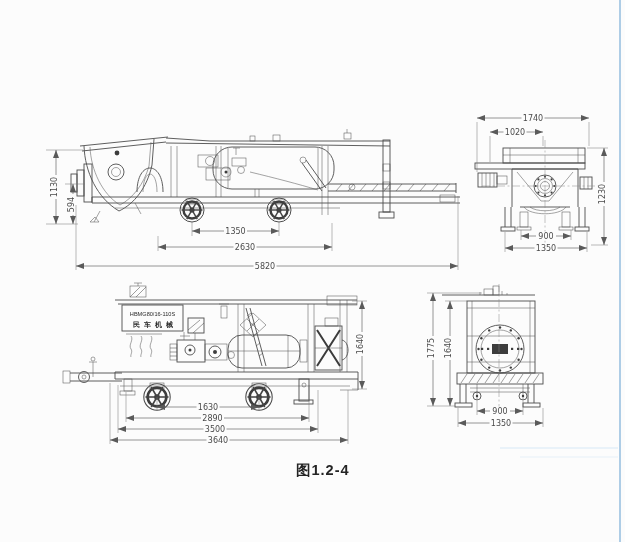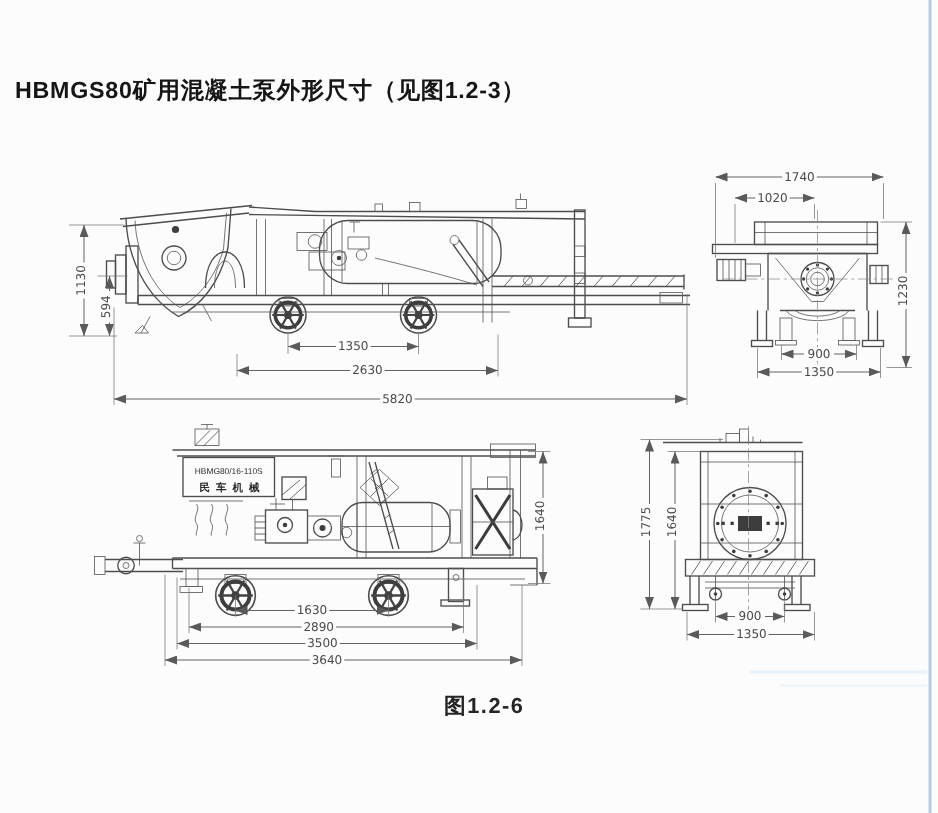--- a/index.html
+++ b/index.html
@@ -23,21 +23,20 @@
   .fillgray{fill:#3d3d3d;}
   .lblbg{fill:#fcfcfc;}
   text.dt{font-family:"DejaVu Sans",sans-serif;font-size:8px;fill:#4a4a4a;}
   text.plate{fill:#2a2a2a;font-family:"Liberation Sans",sans-serif;}
 </style>
 </head>
 <body>
 
 <div id="page">
 
-  <div class="title">HBMGS80矿用混凝土泵外形尺寸（见图1.2-3）</div>
 
   <svg width="625" height="542" viewBox="0 0 625 542">
     <defs>
       <marker id="arr" markerUnits="userSpaceOnUse" markerWidth="8" markerHeight="6" refX="8" refY="3" orient="auto-start-reverse">
         <path d="M0,0 L8,3 L0,6 Z" fill="#5a5a5a"></path>
       </marker>
       <g id="whl">
         <circle r="12" fill="none" stroke="#4d4d4d" stroke-width="1"></circle>
         <circle r="8.5" fill="none" stroke="#3d3d3d" stroke-width="2.4"></circle>
         <circle r="2.6" fill="#3d3d3d"></circle>
@@ -380,18 +379,18 @@
       </g>
       <g>
         <path class="ext" d="M458,408 V427 M543,408 V427"></path>
         <line class="dim" x1="458" y1="423" x2="543" y2="423" marker-start="url(#arr)" marker-end="url(#arr)"></line>
         <rect class="lblbg" x="489.5" y="418.5" width="23" height="9"></rect>
         <text class="dt" text-anchor="middle" dominant-baseline="central" x="501" y="423">1350</text>
       </g>
     </g>
   </svg>
 
-  <div class="caption">图1.2-6</div>
+  <div class="caption">图1.2-4</div>
 
   <div class="band" style="left:500px;top:447px;width:118px;"></div>
   <div class="band" style="left:520px;top:456px;width:98px;opacity:.6;"></div>
   <div class="blue-border"></div>
 </div>
 
 </body></html>

